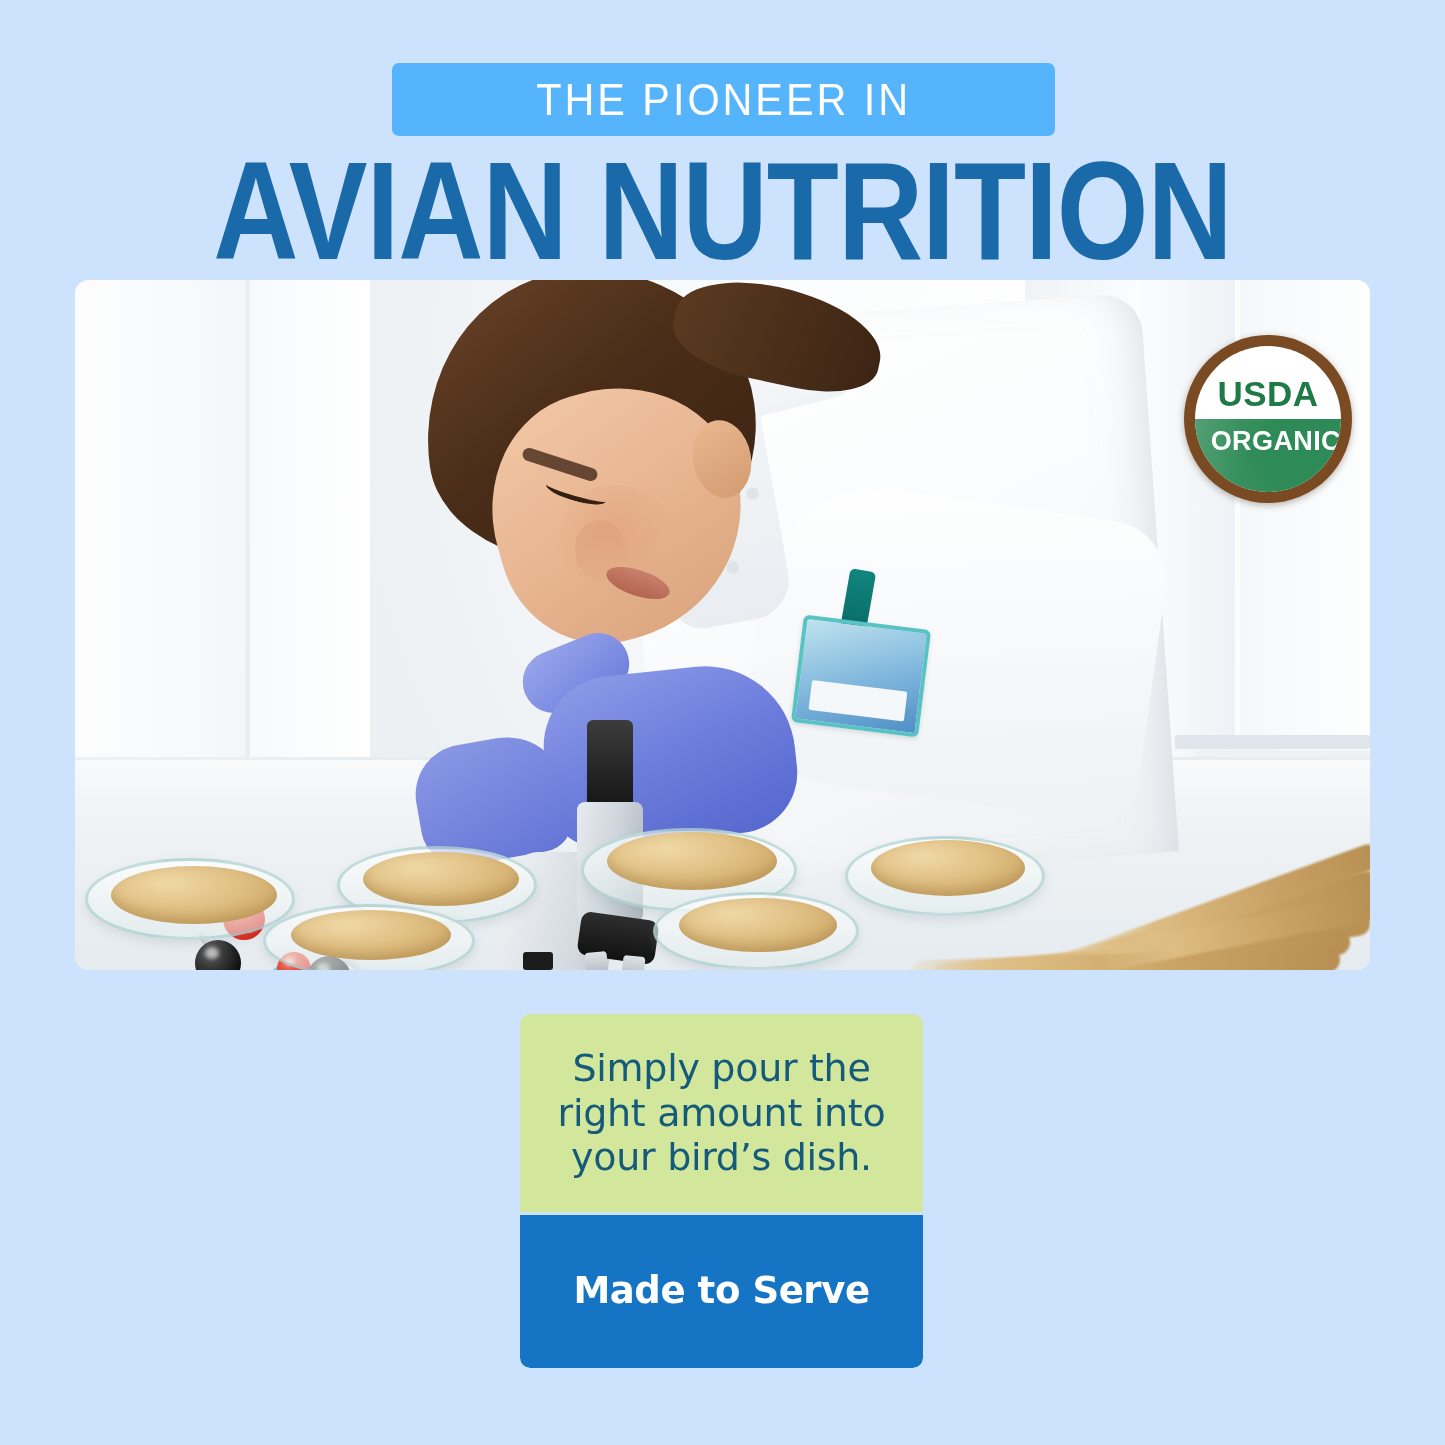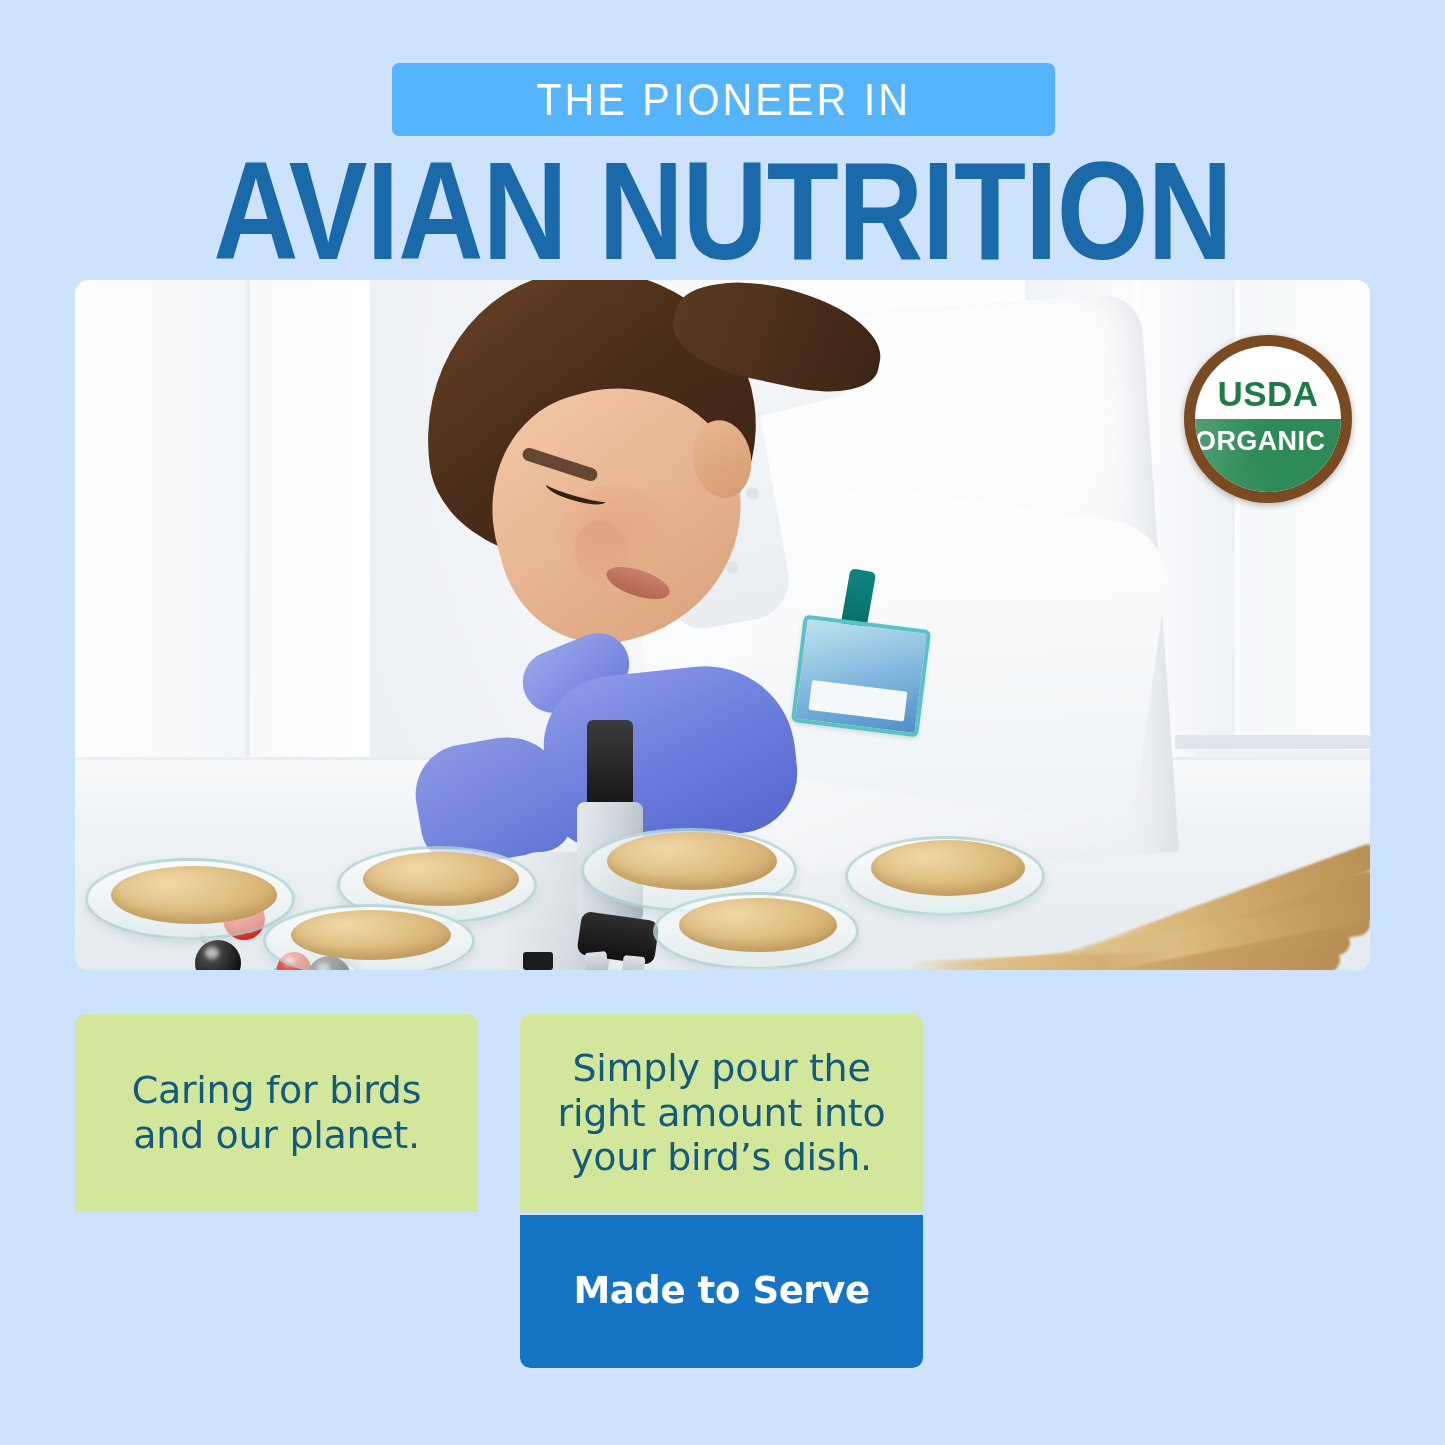--- a/index.html
+++ b/index.html
@@ -396,21 +396,21 @@
     position: absolute; top: 19%; left: 0; width: 100%;
     text-align: center;
     color: #1f7a45;
     font-weight: 700;
     font-size: 35px;
     letter-spacing: 0.5px;
     font-family: "Liberation Sans", sans-serif;
   }
   .seal-organic {
     position: absolute; top: 55%; left: 0; width: 100%;
-    text-align: left;
+    text-align: right;
     color: #ffffff;
     font-weight: 700;
     font-size: 27px;
     letter-spacing: 0.4px;
     font-family: "Liberation Sans", sans-serif;
   }
 
   
   .cards {
     position: absolute;
@@ -587,23 +587,20 @@
       </div>
     </div>
 
   </div>
 </div>
 
 <div class="cards">
 
 
   <div class="card">
-    <div class="card-top">
-      <div class="card-top-text">Caring for birds and our planet.</div>
-    </div>
   </div>
 
   <div class="card">
     <div class="card-top">
       <div class="card-top-text">Simply pour the right amount into your bird’s dish.</div>
     </div>
     <div class="card-bottom">
       <div class="card-bottom-text">Made to Serve</div>
     </div>
   </div>

